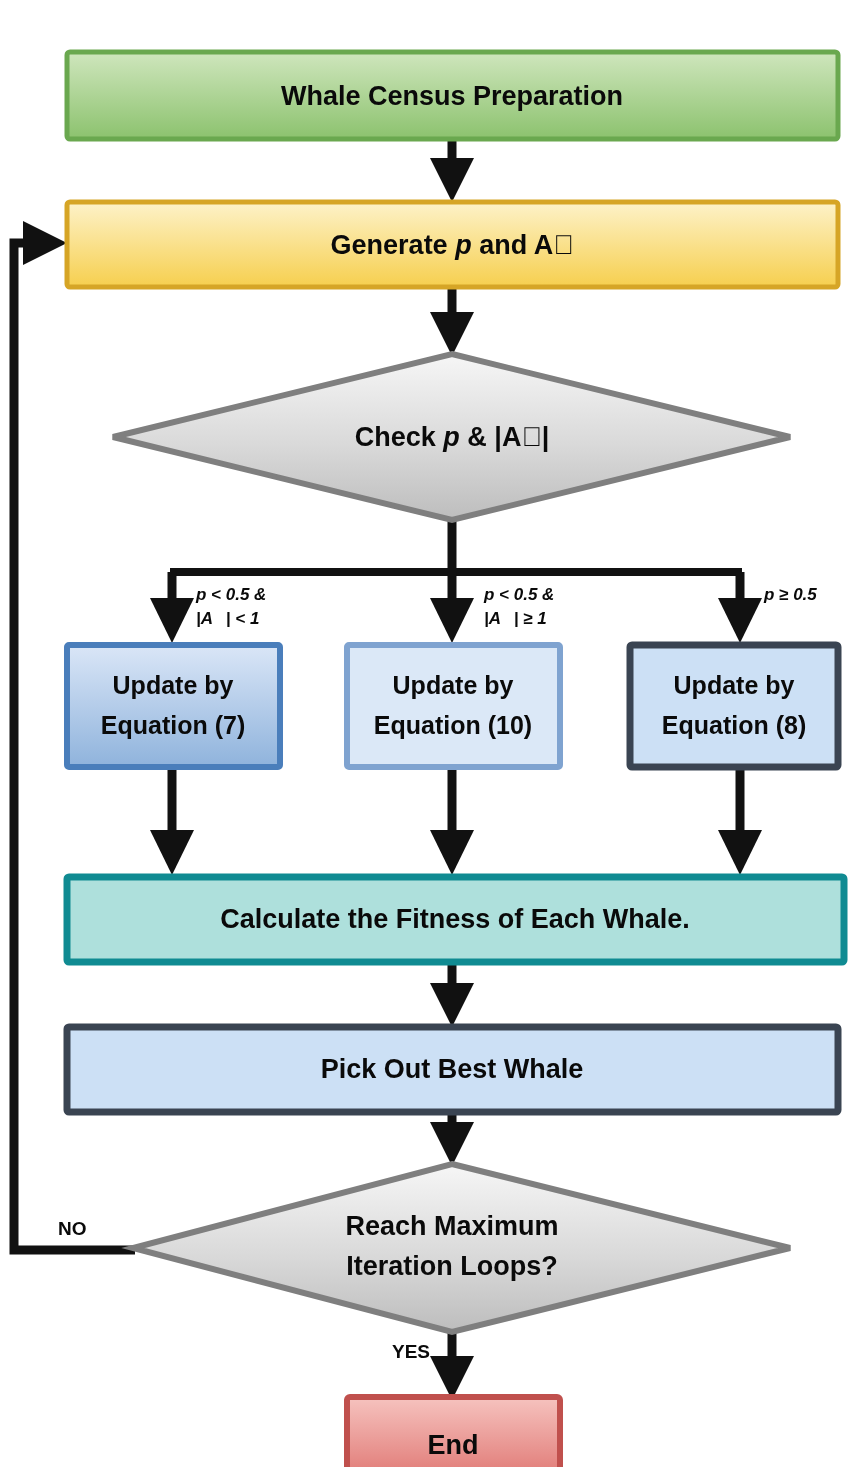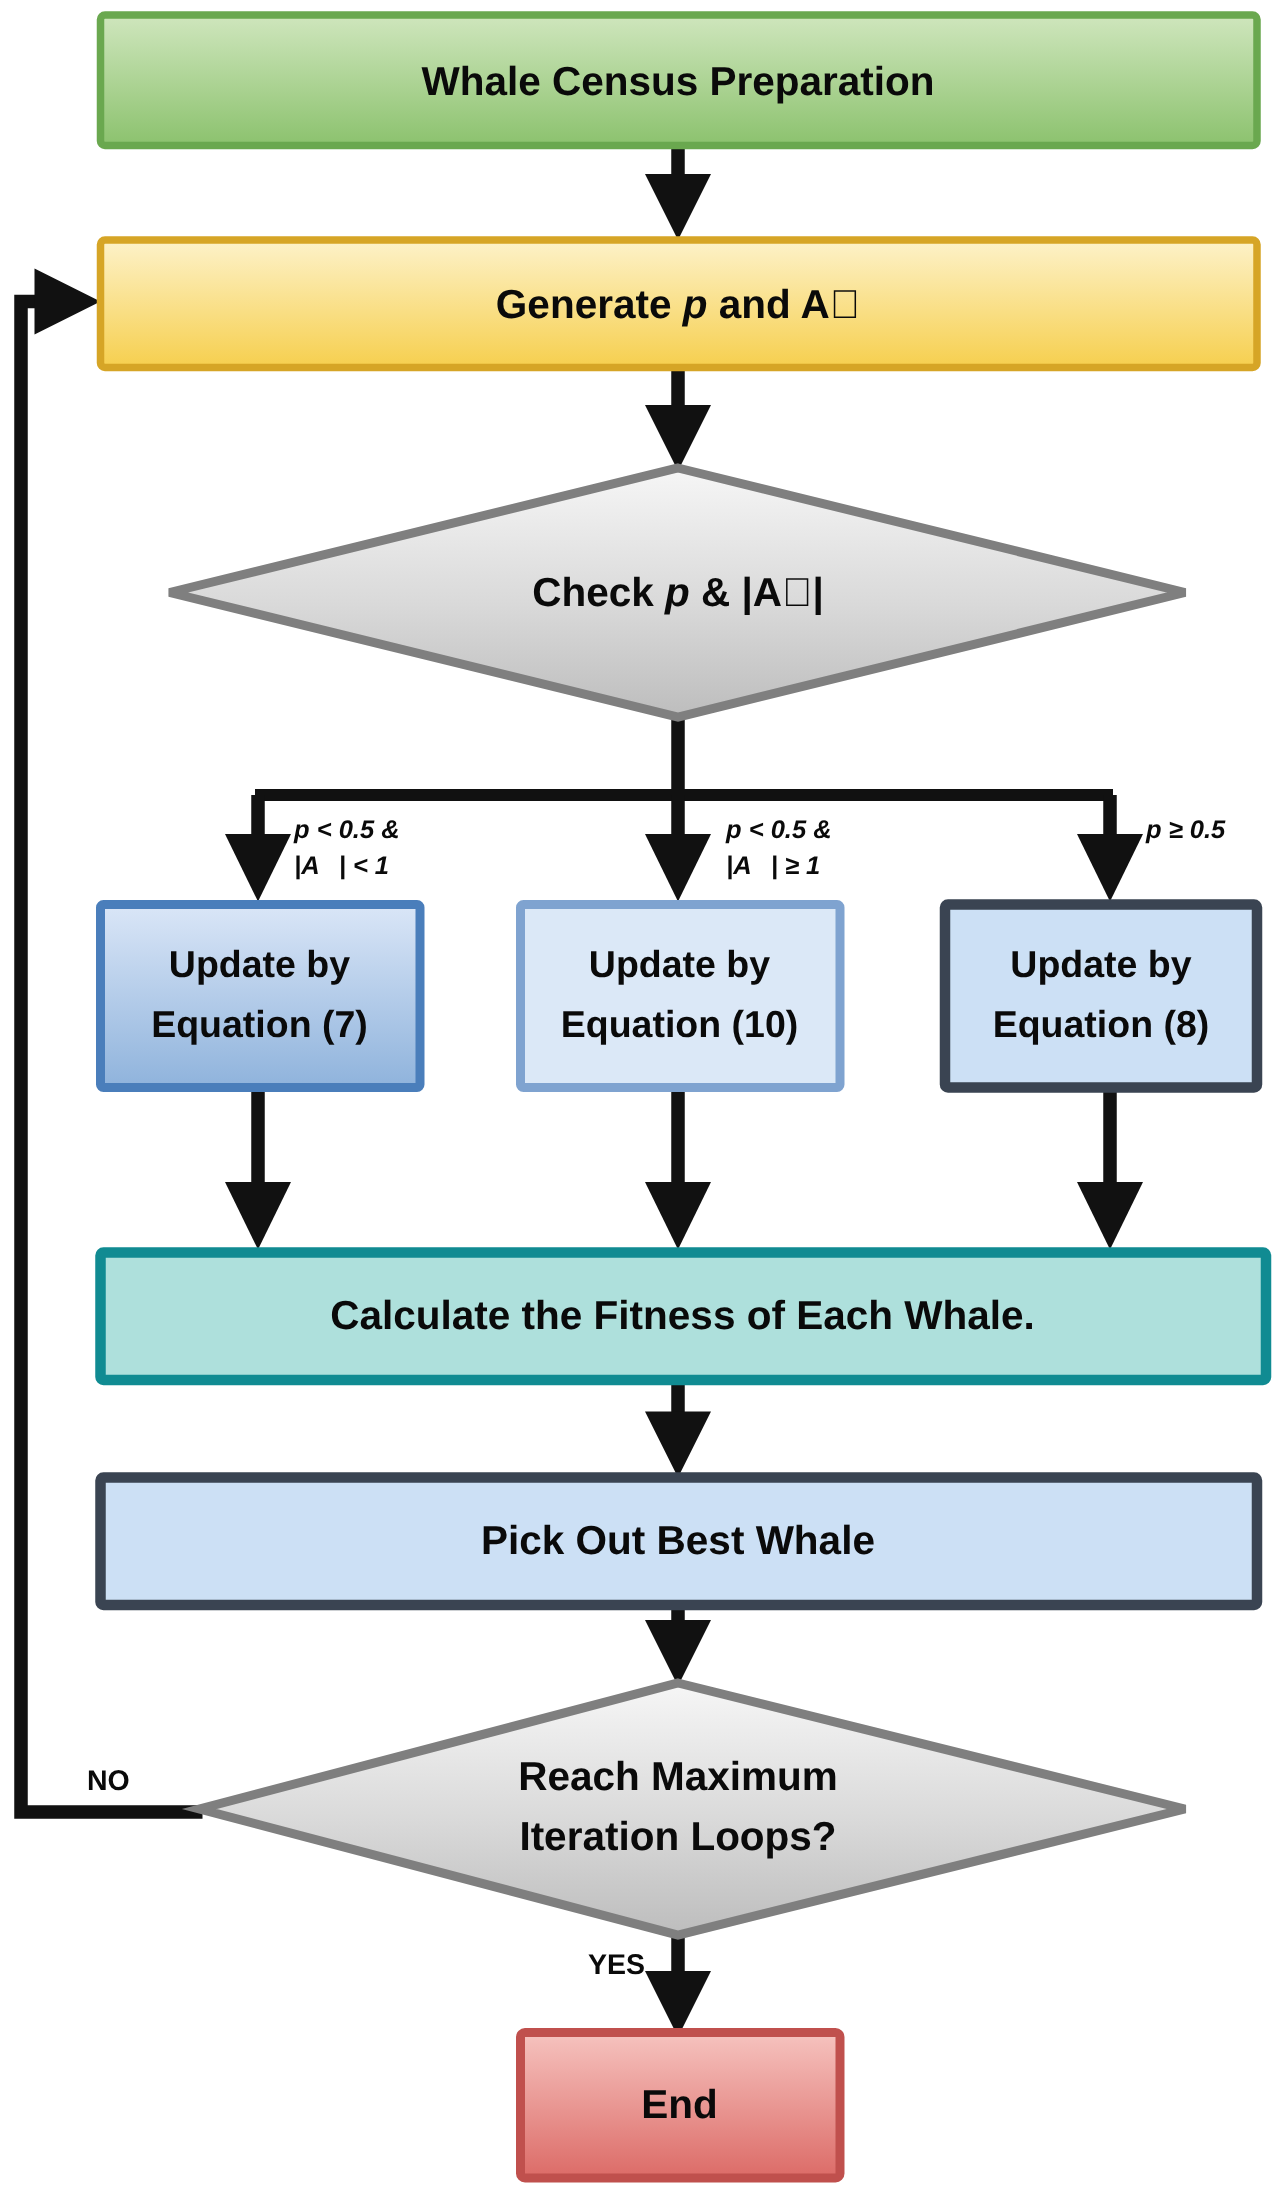--- a/index.html
+++ b/index.html
@@ -11,20 +11,21 @@
     width: 851px;
     height: 1467px;
     font-family: "Liberation Sans", sans-serif;
     overflow: hidden;
   }
   #flowchart-root {
     position: relative;
     width: 851px;
     height: 1098px;
     background: #ffffff;
+    margin-top: 42px;
   }
   svg.chart-svg {
     display: block;
     width: 851px;
     height: 1467px;
   }
   .node-label {
     font-family: "Liberation Sans", sans-serif;
     font-weight: bold;
     fill: #0a0a0a;

